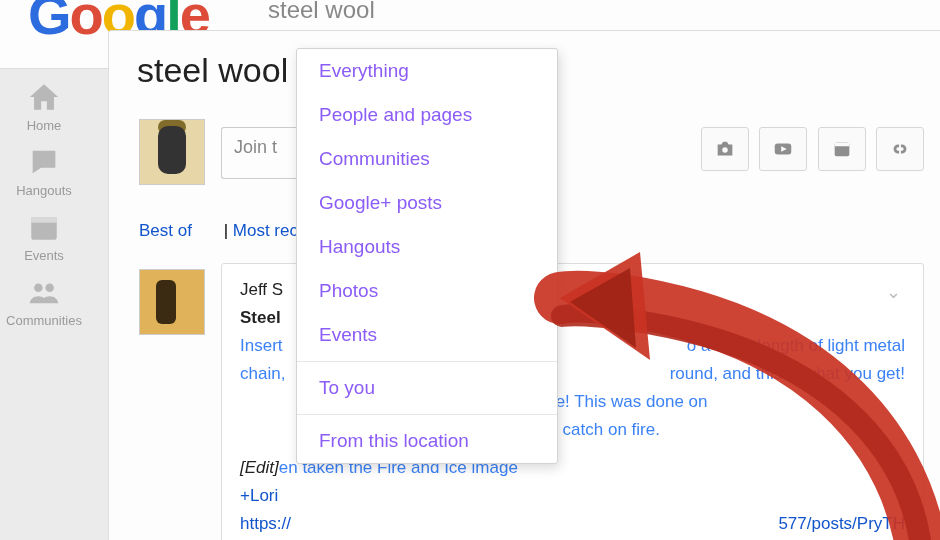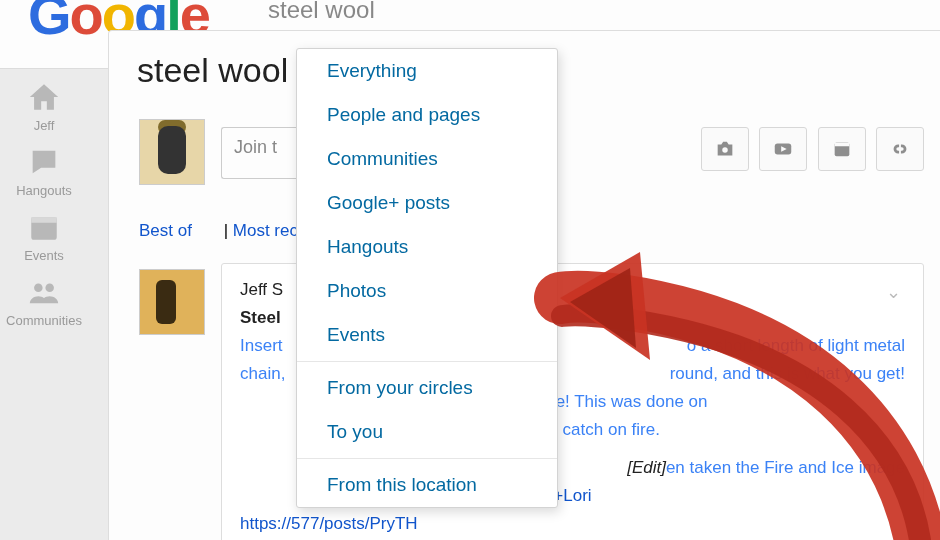--- a/index.html
+++ b/index.html
@@ -36,21 +36,21 @@
 
   .post{position:absolute;left:112px;top:232px;right:16px;height:300px;border:1px solid #ddd;border-radius:3px;background:#fff;padding:12px 18px;color:#222;font-size:17px;line-height:28px;overflow:hidden}
   .post .author{font-weight:400}
   .post .subject{font-weight:700}
   .post .partial{color:#3b82f6}
   .post .tail{color:#1155cc}
   .post-arrow{position:absolute;right:22px;top:14px;color:#bbb;font-size:18px}
 
   
   .dropdown{position:absolute;left:296px;top:48px;width:260px;background:#fff;border:1px solid #d3d3d3;border-radius:3px;box-shadow:2px 4px 12px rgba(0,0,0,.15);z-index:20}
-  .dd-item{padding:11px 30px;font-size:19px;color:#0369a1;cursor:pointer}
+  .dd-item{padding:11px 22px;font-size:19px;color:#8b5cf6;cursor:pointer}
   .dd-item.last{border-top:none}
   .dd-sep{height:1px;background:#e6e6e6;margin:4px 0}
 
   
   .arrow{position:absolute;left:0;top:0;width:940px;height:540px;pointer-events:none;z-index:30}
 </style>
 </head>
 <body>
 
 <div class="topbar">
@@ -61,21 +61,21 @@
   <div class="search-text">steel wool</div>
 </div>
 
 <div class="leftnav">
   <div class="nav-item">
     <div class="nav-ic">
       <svg viewBox="0 0 24 24">
           <path d="M12 3l10 9h-3v9h-5v-6h-4v6H5v-9H2z"></path>
         </svg>
     </div>
-    <div>Jeff</div>
+    <div>Home</div>
   </div>
   <div class="nav-item">
     <div class="nav-ic">
       <svg viewBox="0 0 24 24">
           <path d="M4 4h16v12H10l-6 4z"></path>
         </svg>
     </div>
     <div>Hangouts</div>
   </div>
   <div class="nav-item">
@@ -153,45 +153,44 @@
     </div>
     <div style="display:flex;justify-content:center">
       <span class="partial">Be ca</span>
       <span class="partial">atch on fire!  This was done on</span>
     </div>
     <div style="display:flex;justify-content:center">
       <span class="partial">the cl</span>
       <span class="partial">ould catch on fire.</span>
     </div>
     <div style="height:10px"></div>
-    <div style="display:flex;justify-content:flex-end">
+    <div style="display:flex;justify-content:flex-start">
       <span style="font-style:italic">[Edit]</span>
       <span class="partial">en taken the Fire and Ice image</span>
     </div>
-    <div style="display:flex;justify-content:center">
+    <div style="display:flex;justify-content:flex-start">
       <span class="tail">+Lori</span>
       <span></span>
     </div>
-    <div style="display:flex;">
+    <div style="display:flex;justify-content:space-between">
       <span class="tail">https://</span>
       <span class="tail">577/posts/PryTH</span>
     </div>
   </div>
 </div>
 
 <div class="dropdown">
   <div class="dd-item">Everything</div>
   <div class="dd-item">People and pages</div>
   <div class="dd-item">Communities</div>
   <div class="dd-item">Google+ posts</div>
   <div class="dd-item">Hangouts</div>
   <div class="dd-item">Photos</div>
   <div class="dd-item">Events</div>
   <div class="dd-sep"></div>
-  <div class="dd-item">From your circles</div>
   <div class="dd-item">To you</div>
   <div class="dd-sep"></div>
   <div class="dd-item last">From this location</div>
 </div>
 
 <svg class="arrow" viewBox="0 0 940 540">
   <path d="M920 540 C 900 440 820 330 620 300 C 590 296 570 296 560 298" fill="none" stroke="#c93323" stroke-width="52" stroke-linecap="round" opacity="0.92"></path>
   <path d="M920 540 C 905 450 830 350 630 320 C 600 316 575 314 562 316" fill="none" stroke="#b12a1d" stroke-width="22" stroke-linecap="round" opacity="0.9"></path>
   <polygon points="560,298 640,252 650,360" fill="#c93323" opacity="0.92"></polygon>
   <polygon points="570,302 630,268 636,348" fill="#9e2316" opacity="0.9"></polygon>

